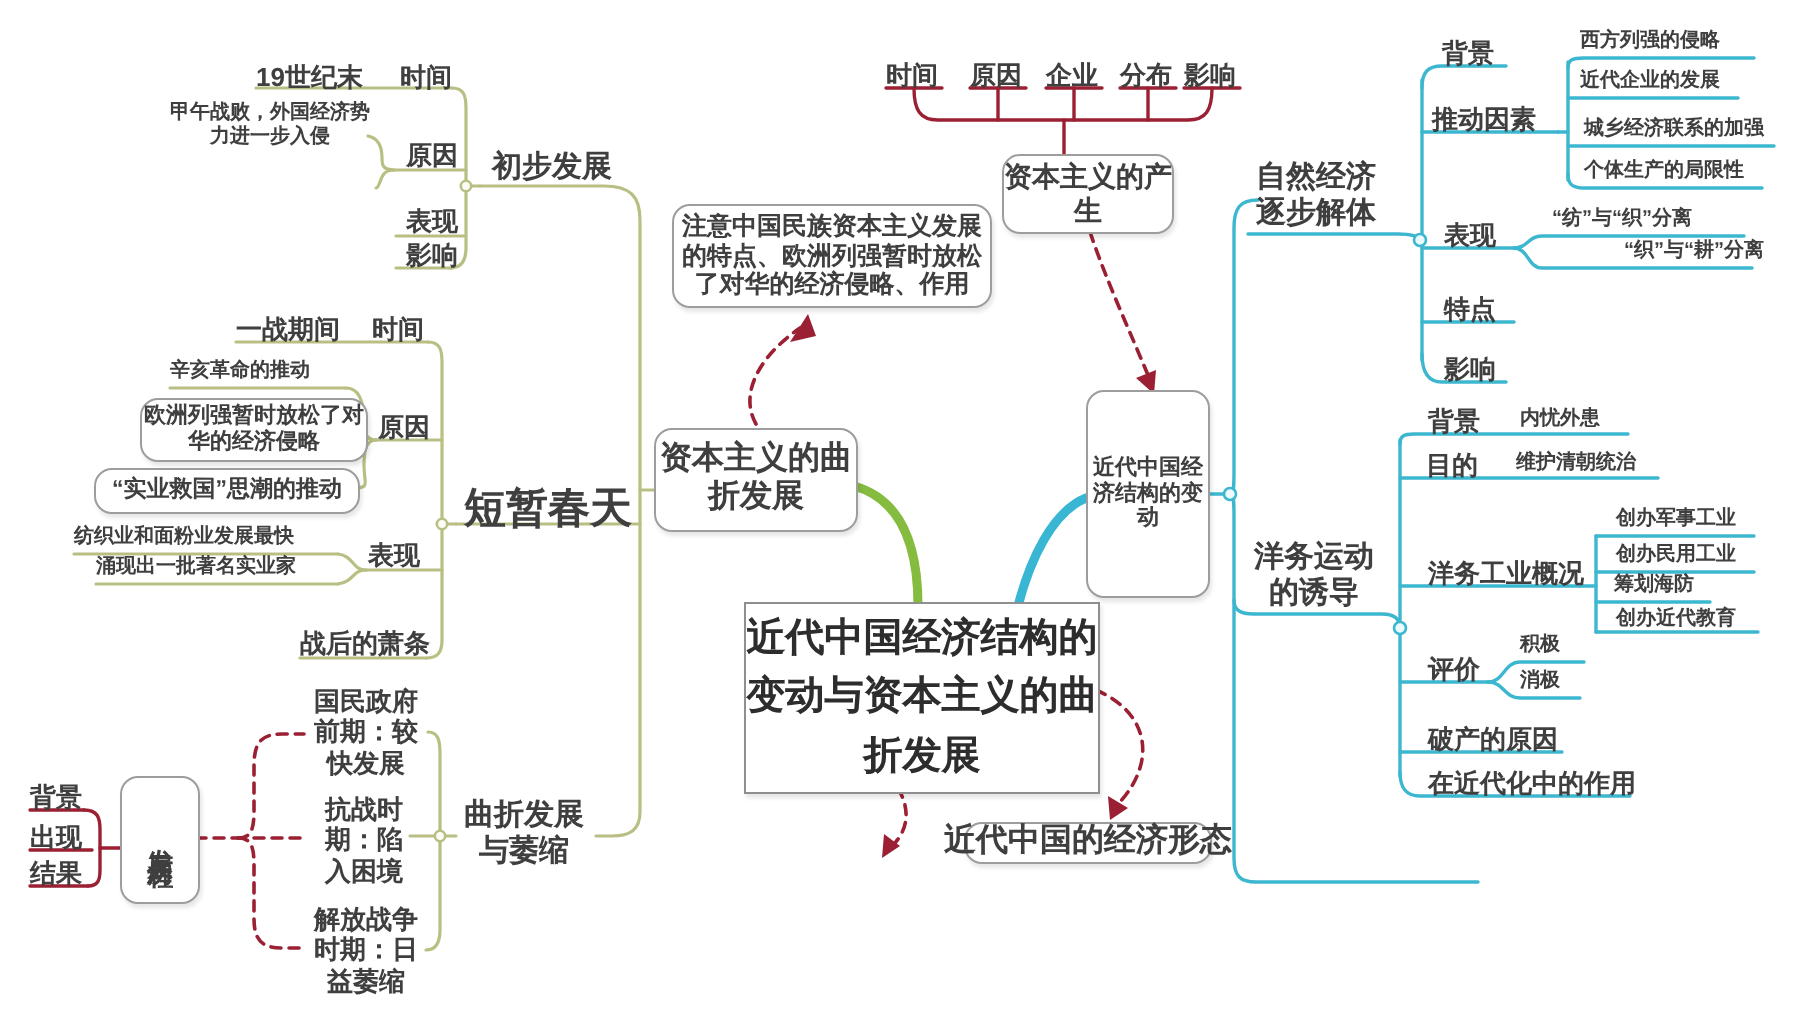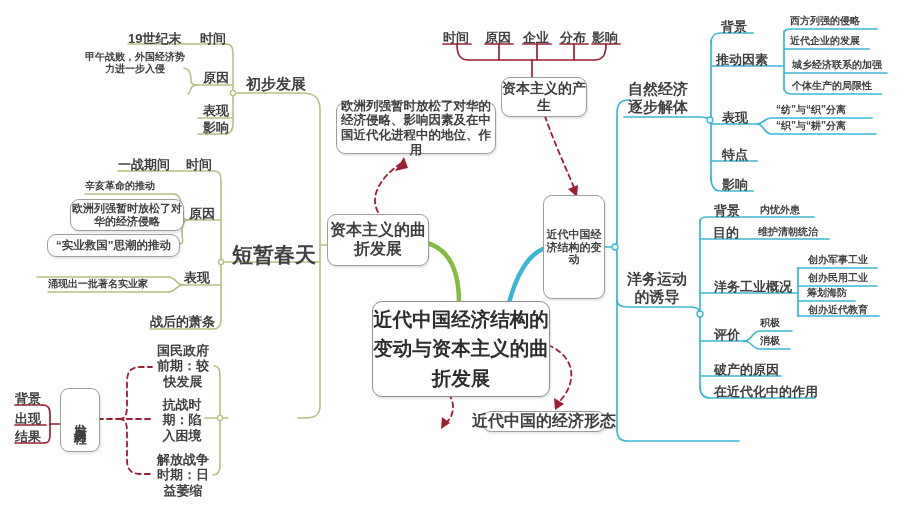--- a/index.html
+++ b/index.html
@@ -7,21 +7,21 @@
           font-family:"Liberation Sans",sans-serif;}
   #wires{position:absolute;left:0;top:0;}
   .n{position:absolute;color:#3f3f3f;font-weight:600;line-height:1.18;white-space:nowrap;}
   .w{white-space:normal;text-align:center;}
   .s12{font-size:10px}
   .s13{font-size:13px}
   .s15{font-size:15px}
   .s17{font-size:21px}
   .box{background:#fff;border:1.3px solid #9d9d9d;border-radius:9px;display:flex;
        align-items:center;justify-content:center;box-shadow:1px 2px 2px rgba(0,0,0,.10);}
-  .central{font-weight:800;color:#2d2d2d;border:1.8px solid #8f8f8f;border-radius:10px;
+  .central{font-weight:800;color:#2d2d2d;border:1.8px solid #8f8f8f;border-radius:0;
            line-height:1.5;}
   .vert{writing-mode:vertical-rl;letter-spacing:3px;}
 </style>
 </head>
 <body>
 
 <div id="canvas">
 
 <svg id="wires" width="910" height="509">
 
@@ -150,33 +150,35 @@
 <div class="n s13" style="left:203px;top:103px">表现</div>
 <div class="n s13" style="left:203px;top:120px">影响</div>
 
 <div class="n s13" style="left:118px;top:157px">一战期间</div>
 <div class="n s13" style="left:186px;top:157px">时间</div>
 <div class="n s12" style="left:85px;top:180px">辛亥革命的推动</div>
 <div class="n box w" style="left:70px;top:199px;width:112px;height:30px;font-size:11px">欧洲列强暂时放松了对华的经济侵略</div>
 <div class="n s13" style="left:189px;top:206px">原因</div>
 <div class="n box" style="left:47px;top:234px;width:131px;height:21px;font-size:11.5px">“实业救国”思潮的推动</div>
 <div class="n s17" style="left:232px;top:243px">短暂春天</div>
+<div class="n s12" style="left:37px;top:263px">纺织业和面粉业发展最快</div>
 <div class="n s13" style="left:184px;top:270px">表现</div>
 <div class="n s12" style="left:48px;top:278px">涌现出一批著名实业家</div>
 <div class="n s13" style="left:150px;top:314px">战后的萧条</div>
 
 <div class="n s13 w" style="left:153px;top:343px;width:60px">国民政府前期：较快发展</div>
 <div class="n s13 w" style="left:159px;top:397px;width:46px">抗战时期：陷入困境</div>
 <div class="n s13 w" style="left:153px;top:452px;width:60px">解放战争时期：日益萎缩</div>
+<div class="n s15 w" style="left:230px;top:399px;width:64px">曲折发展与萎缩</div>
 <div class="n s13" style="left:15px;top:391px">背景</div>
 <div class="n s13" style="left:15px;top:411px">出现</div>
 <div class="n s13" style="left:15px;top:429px">结果</div>
 <div class="n box vert" style="left:60px;top:388px;width:38px;height:62px;font-size:13px">发展历程</div>
 
-<div class="n box w" style="left:336px;top:102px;width:158px;height:50px;font-size:12.5px">欧洲列强暂时放松了对华的经济侵略、影响因素及在中国近代化进程中的地位、作用</div>
+<div class="n box w" style="left:336px;top:102px;width:158px;height:50px;font-size:12.5px">注意中国民族资本主义发展的特点、欧洲列强暂时放松了对华的经济侵略、作用</div>
 <div class="n box w" style="left:327px;top:214px;width:100px;height:50px;font-size:16px">资本主义的曲折发展</div>
 <div class="n box w central" style="left:372px;top:301px;width:176px;height:94px;font-size:19.5px">近代中国经济结构的变动与资本主义的曲折发展</div>
 <div class="n box" style="left:482px;top:411px;width:122px;height:19px;font-size:16px">近代中国的经济形态</div>
 
 <div class="n s13" style="left:443px;top:30px">时间</div>
 <div class="n s13" style="left:485px;top:30px">原因</div>
 <div class="n s13" style="left:523px;top:30px">企业</div>
 <div class="n s13" style="left:560px;top:30px">分布</div>
 <div class="n s13" style="left:592px;top:30px">影响</div>
 <div class="n box w" style="left:501px;top:77px;width:84px;height:38px;font-size:14px">资本主义的产生</div>
@@ -185,21 +187,21 @@
 
 <div class="n s15 w" style="left:627px;top:80px;width:62px">自然经济逐步解体</div>
 <div class="n s13" style="left:721px;top:19px">背景</div>
 <div class="n s13" style="left:716px;top:52px">推动因素</div>
 <div class="n s12" style="left:790px;top:15px">西方列强的侵略</div>
 <div class="n s12" style="left:790px;top:35px">近代企业的发展</div>
 <div class="n s12" style="left:792px;top:59px">城乡经济联系的加强</div>
 <div class="n s12" style="left:792px;top:80px">个体生产的局限性</div>
 <div class="n s13" style="left:722px;top:110px">表现</div>
 <div class="n s12" style="left:776px;top:104px">“纺”与“织”分离</div>
-<div class="n s12" style="left:776px;top:120px">“织”与“耕”分离</div>
+<div class="n s12" style="left:812px;top:120px">“织”与“耕”分离</div>
 <div class="n s13" style="left:722px;top:147px">特点</div>
 <div class="n s13" style="left:722px;top:177px">影响</div>
 
 <div class="n s15 w" style="left:626px;top:270px;width:62px">洋务运动的诱导</div>
 <div class="n s13" style="left:714px;top:203px">背景</div>
 <div class="n s12" style="left:760px;top:204px">内忧外患</div>
 <div class="n s13" style="left:713px;top:225px">目的</div>
 <div class="n s12" style="left:758px;top:226px">维护清朝统治</div>
 <div class="n s13" style="left:714px;top:279px">洋务工业概况</div>
 <div class="n s12" style="left:808px;top:254px">创办军事工业</div>

